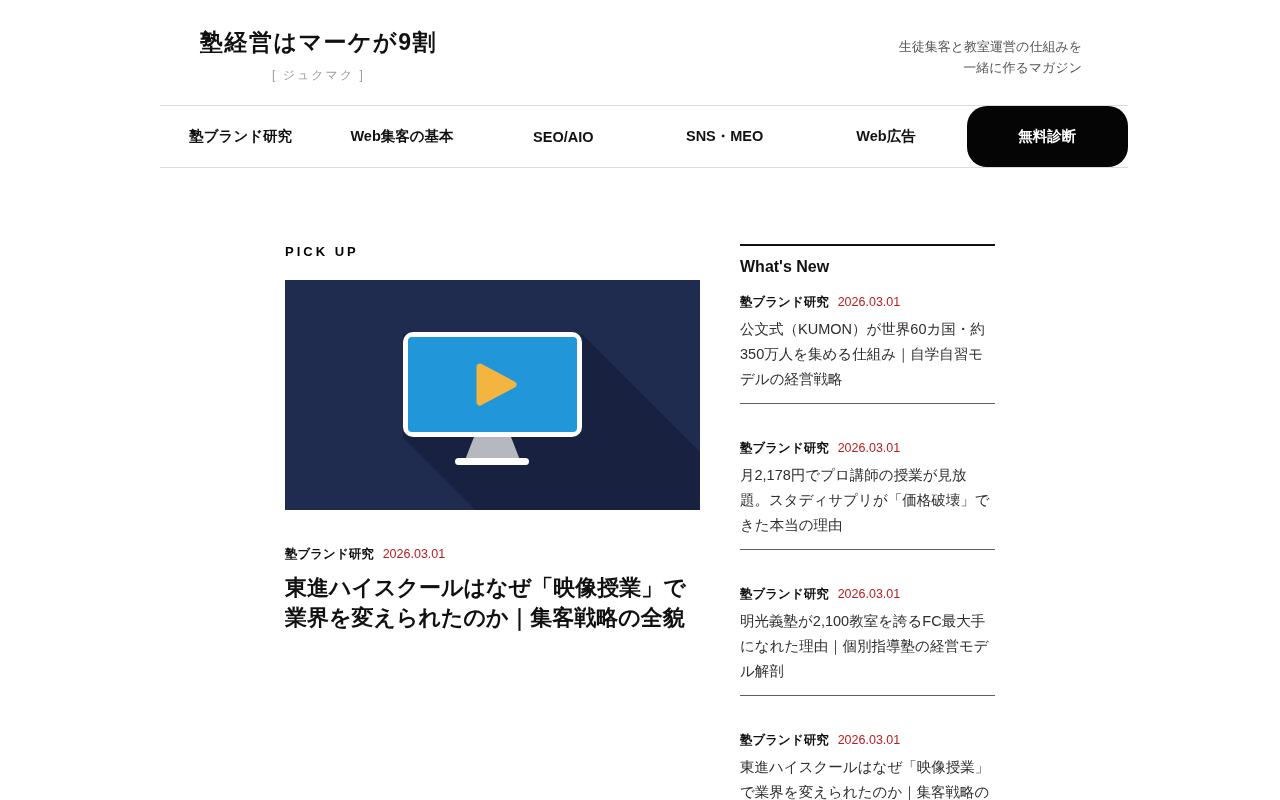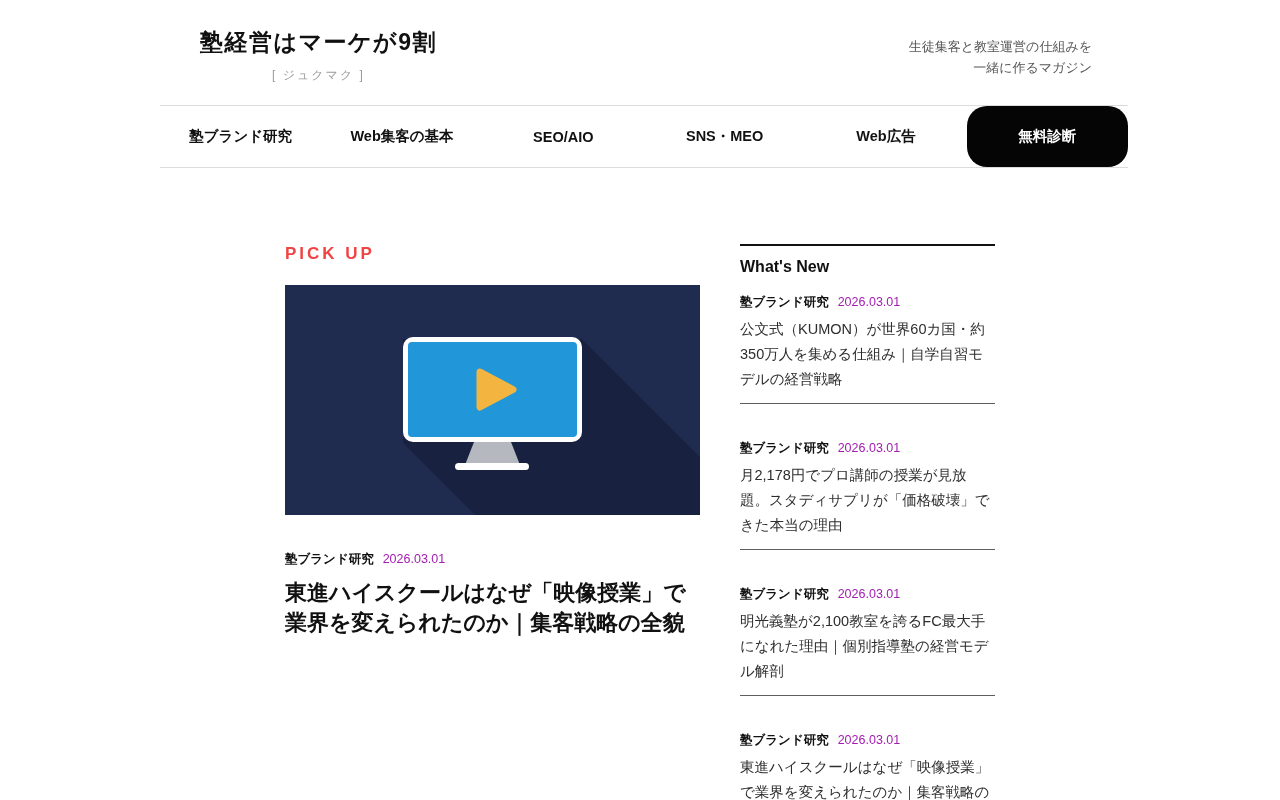--- a/index.html
+++ b/index.html
@@ -6,39 +6,39 @@
   html,body { width:1280px; height:800px; background:#ffffff; overflow:hidden; }
   body { font-family:"Liberation Sans","DejaVu Sans",sans-serif; color:#111; }
 
   .container { width:968px; margin-left:160px; }
 
   
   .site-header { position:relative; height:105px; }
   .brand { position:absolute; left:40px; top:27px; cursor:pointer; }
   .site-title { font-size:23px; font-weight:bold; letter-spacing:1.5px; color:#111;text-align:right; }
   .site-subtitle { margin-top:9px; text-align:center; font-size:12px; letter-spacing:2px; color:#9b9b9b; }
-  .tagline { position:absolute; right:36px; top:36px; text-align:right; font-size:13px; line-height:21px; color:#555; }
+  .tagline { position:absolute; right:46px; top:36px; text-align:right; font-size:13px; line-height:21px; color:#555; }
 
   
   .main-nav { display:flex; height:63px; border-top:1px solid #dcdcdc; border-bottom:1px solid #dcdcdc; }
   .nav-item { flex:1; display:flex; align-items:center; justify-content:center;
               font-size:14.5px; font-weight:bold; color:#111; cursor:pointer; }
   .nav-item.active { background:#050505; color:#ffffff;border-radius:20px; }
 
   
   .main-area { width:710px; margin:76px 0 0 285px; display:flex; gap:40px; }
   .pickup-col { width:415px; }
   .sidebar { width:255px; border-top:2px solid #111; }
 
   
-  .pickup-label { font-size:17px; font-weight:bold; letter-spacing:3px; color:#ef4444; }
+  .pickup-label { font-size:13px; font-weight:bold; letter-spacing:3px; color:#000000; }
   .hero { display:block; margin-top:21px; width:415px; height:230px; cursor:pointer; }
   .meta-row { display:flex; align-items:baseline; gap:9px; }
   .meta-category { font-size:12.5px; font-weight:bold; color:#111; }
-  .meta-date { font-size:12.5px; color:#a21caf; }
+  .meta-date { font-size:12.5px; color:#b91c1c; }
   .pickup-meta { margin-top:36px; }
   .pickup-title { margin-top:10px; font-size:22px; font-weight:bold; line-height:30px; color:#111; cursor:pointer; }
 
   
   .sidebar-heading { padding:12px 0 6px; font-size:16px; font-weight:bold; color:#111; }
   .news-entry { padding:12px 0 11px; cursor:pointer; }
   .news-entry + .news-entry { border-top:1px solid #5f5f5f; padding-top:36px; }
   .news-list { border-bottom:1px solid #5f5f5f; }
   .news-title { margin-top:6px; font-size:14.5px; line-height:25px; color:#2e2e2e; }
 </style>

